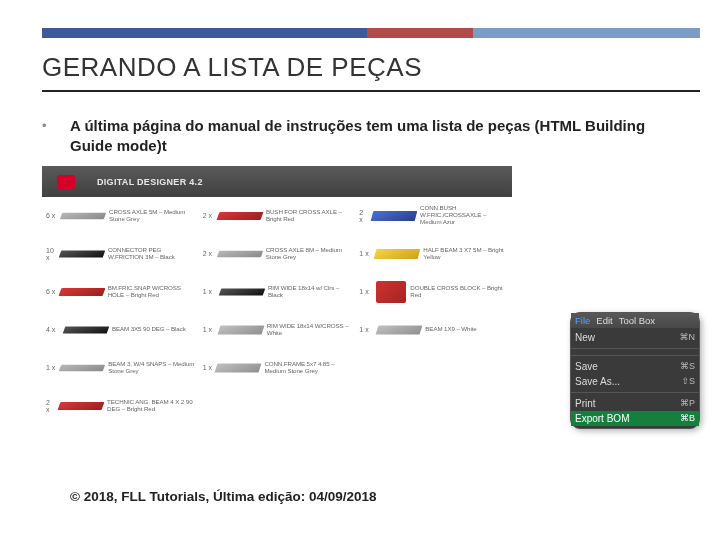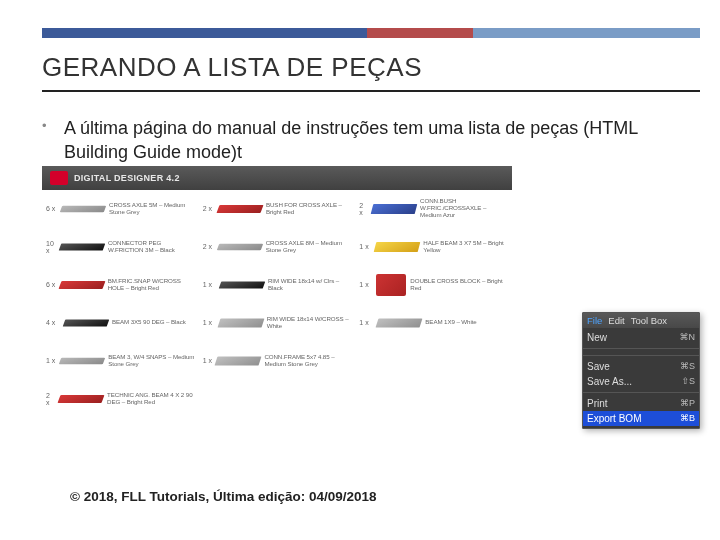--- a/index.html
+++ b/index.html
@@ -35,39 +35,40 @@
     background: #222;
   }
   .bullet {
     position: absolute;
     top: 118px; left: 42px;
     color: #888;
     font-size: 13px;
   }
   .bodytext {
     position: absolute;
-    top: 116px; left: 64px; right: 30px;
-    font-size: 18px;
+    top: 116px; left: 70px; right: 30px;
+    font-size: 15px;
     line-height: 1.35;
     color: #222;
+    font-weight: bold;
   }
   .partswrap {
     position: absolute;
     top: 166px; left: 42px;
     width: 470px;
     height: 290px;
     background: #fff;
   }
   .ldd-header {
-    height: 24px;
+    height: 31px;
     background: linear-gradient(#5a5a5a,#404040);
     display: flex;
     align-items: center;
-    padding-left: 8px;
-    gap: 6px;
+    padding-left: 15px;
+    gap: 22px;
   }
   .lego-badge {
     width: 18px; height: 14px;
     background: #d4002a;
     border-radius: 2px;
   }
   .ldd-title {
     color: #e8e8e8;
     font-size: 9px;
     font-weight: bold;
@@ -98,24 +99,24 @@
   .thumb.blue   { background: linear-gradient(135deg,#4a6fd4,#2a3f8a); transform: skewX(-15deg) scaleY(0.55); }
   .thumb.black  { background: linear-gradient(135deg,#555,#111); transform: skewX(-20deg) scaleY(0.4); }
   .thumb.yellow { background: linear-gradient(135deg,#f5d547,#d4a017); transform: skewX(-15deg) scaleY(0.55); }
   .thumb.redbl  { background: linear-gradient(135deg,#c33,#a22); width:30px; height:22px; border-radius:2px; }
   .thumb.gray2  { background: linear-gradient(135deg,#c0c0c0,#909090); transform: skewX(-18deg) scaleY(0.5); }
   .pname { line-height: 1.1; color: #666; font-size: 6.2px; letter-spacing: -0.1px; }
 
   .context-menu {
     position: absolute;
     top: 312px; right: 20px;
-    width: 118px;
+    width: 130px;
     background: #3a3a3a;
     border: 1px solid #555;
-    border-radius: 1px;
+    border-radius: 10px;
     font-size: 10px;
     color: #ddd;
     box-shadow: 2px 2px 6px rgba(0,0,0,0.3);
   }
   .menu-tabs {
     display: flex;
     background: linear-gradient(#585858,#484848);
     padding: 2px 4px;
     gap: 6px;
     font-size: 9.5px;
@@ -124,21 +125,21 @@
   .menu-section {
     padding: 2px 0;
   }
   .menu-item {
     display: flex;
     justify-content: space-between;
     padding: 2px 4px;
     cursor: default;
   }
   .menu-item.hl {
-    background: #1d4ed8;
+    background: #15803d;
     color: #fff;
   }
   .menu-hr {
     height: 1px;
     background: #555;
     margin: 1px 0;
   }
   .shortcut { color: #bbb; font-size: 9px; }
   .menu-item.hl .shortcut { color: #fff; }
 

